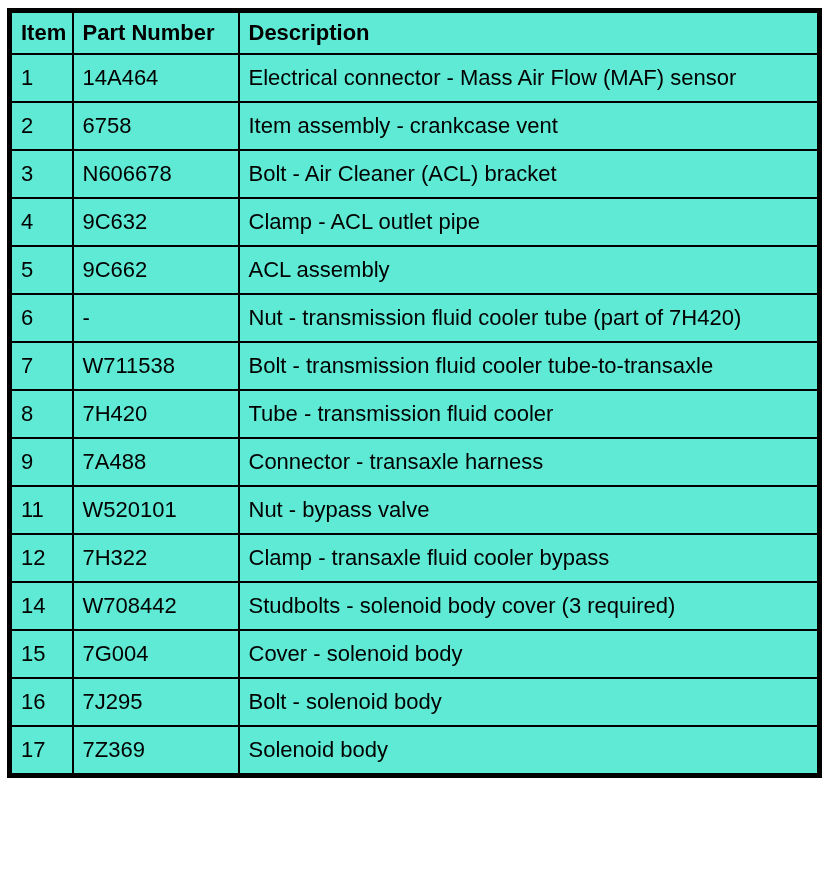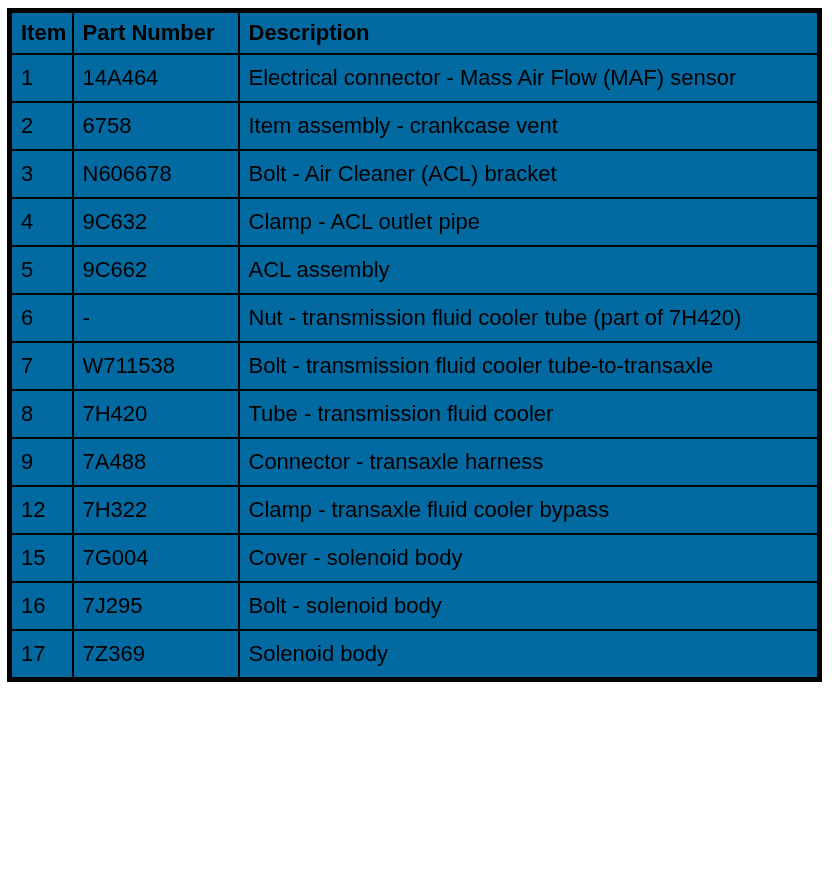--- a/index.html
+++ b/index.html
@@ -18,21 +18,21 @@
     font-family: "Liberation Sans", "DejaVu Sans", sans-serif;
     color: #000000;
   }
   table.parts-table {
     position: absolute;
     left: 7px;
     top: 8px;
     width: 815px;
     border-collapse: collapse;
     table-layout: fixed;
-    background: #0369a1;
+    background: #5eead4;
   }
   table.parts-table {
     border: 5px solid #000000;
   }
   .parts-table th,
   .parts-table td {
     border: 2px solid #000000;
     font-size: 22px;
     line-height: 1.15;
     padding: 0 6px 0 9px;
@@ -111,23 +111,33 @@
         <td>8</td>
         <td>7H420</td>
         <td>Tube - transmission fluid cooler</td>
       </tr>
       <tr>
         <td>9</td>
         <td>7A488</td>
         <td>Connector - transaxle harness</td>
       </tr>
       <tr>
+        <td>11</td>
+        <td>W520101</td>
+        <td>Nut - bypass valve</td>
+      </tr>
+      <tr>
         <td>12</td>
         <td>7H322</td>
         <td>Clamp - transaxle fluid cooler bypass</td>
+      </tr>
+      <tr>
+        <td>14</td>
+        <td>W708442</td>
+        <td>Studbolts - solenoid body cover (3 required)</td>
       </tr>
       <tr>
         <td>15</td>
         <td>7G004</td>
         <td>Cover - solenoid body</td>
       </tr>
       <tr>
         <td>16</td>
         <td>7J295</td>
         <td>Bolt - solenoid body</td>

